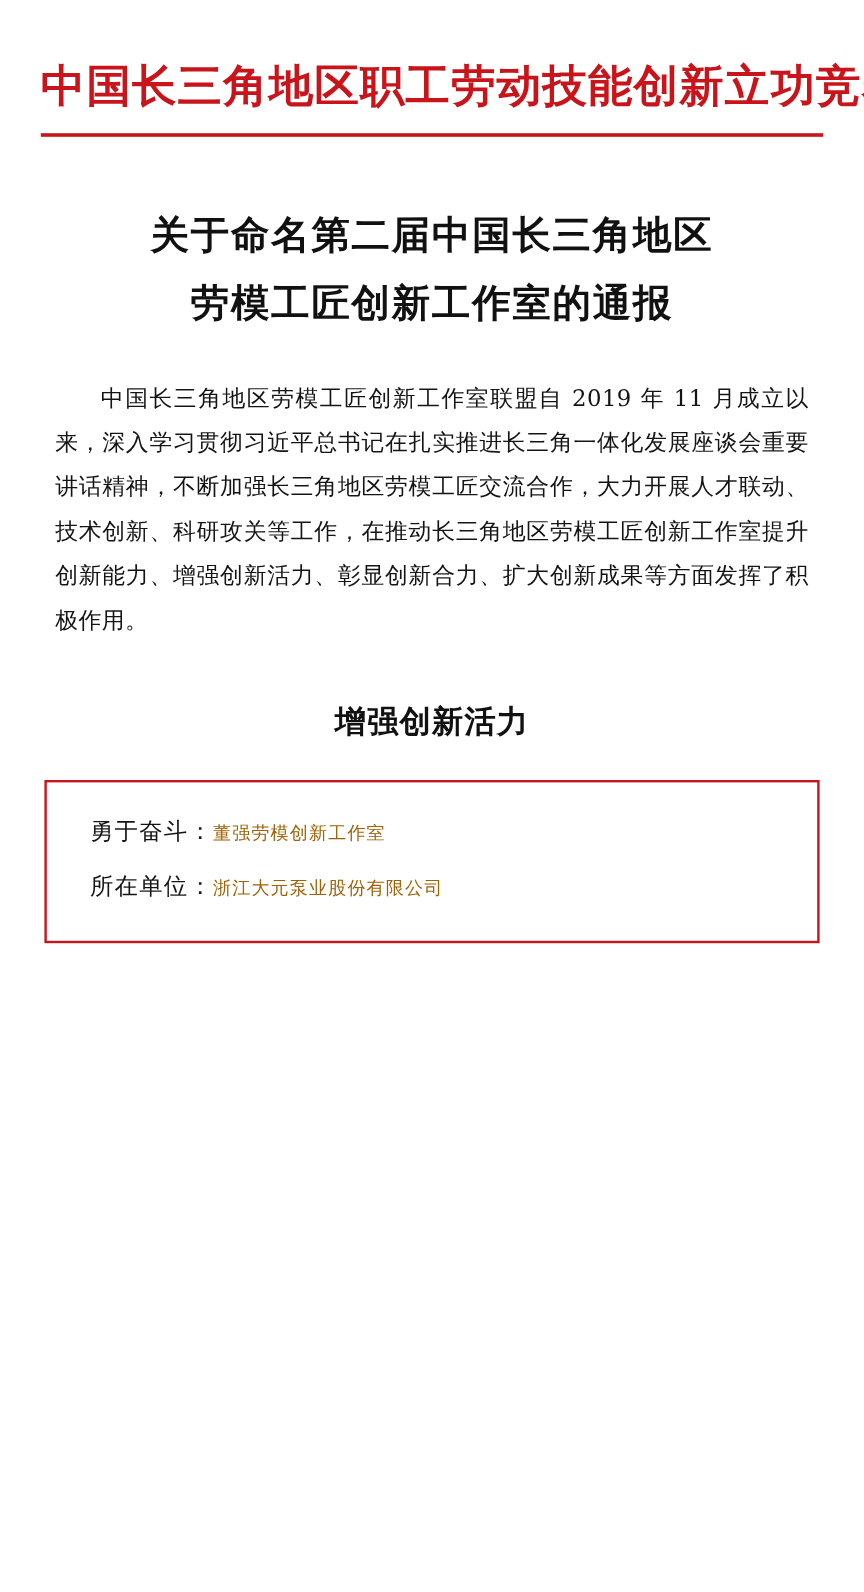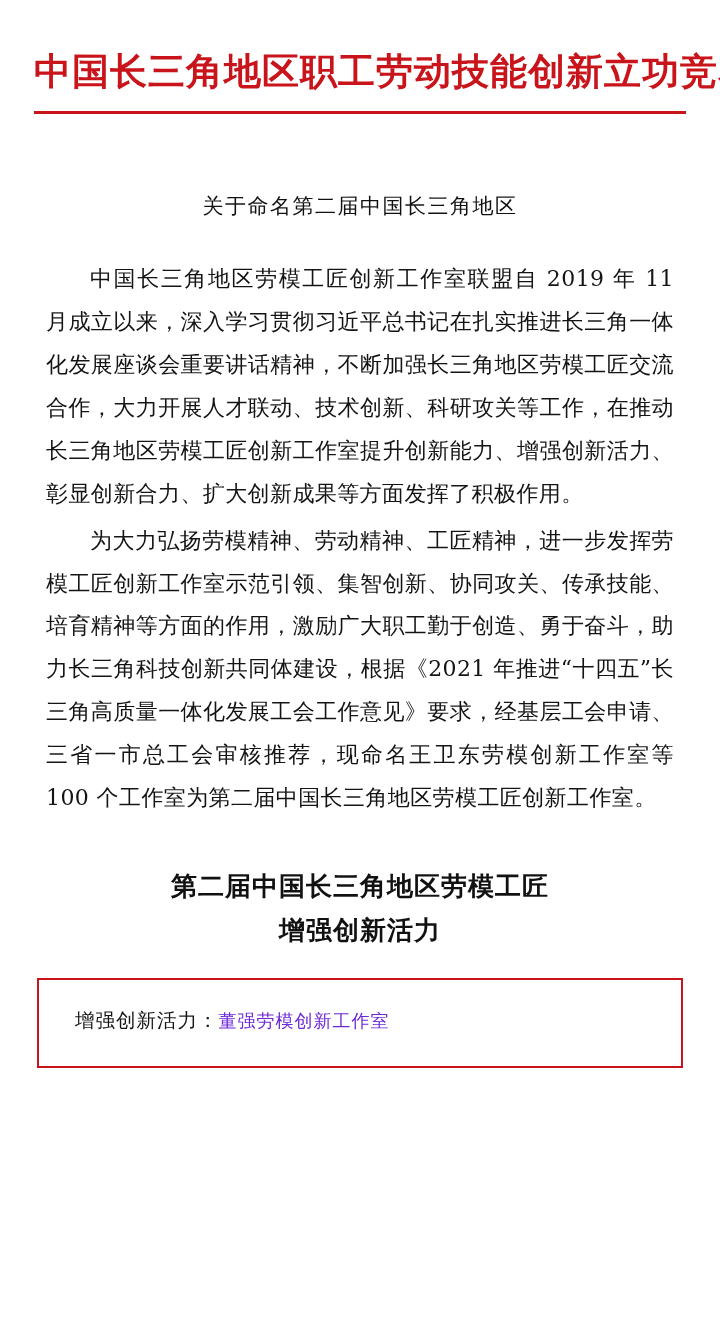--- a/index.html
+++ b/index.html
@@ -37,40 +37,40 @@
     white-space: nowrap;
   }
   .masthead-rule {
     margin-top: 18px;
     height: 3px;
     background: #c8141a;
   }
 
   
   .doc-title {
-    margin-top: 74px;
+    margin-top: 54px;
     text-align: center;
-    font-weight: 400;
-    font-size: 21px;
+    font-weight: 700;
+    font-size: 32px;
     line-height: 1.75;
     letter-spacing: 1.5px;
     color: #111;
   }
   .doc-title div {
     white-space: nowrap;
   }
 
   
   .body-text {
     margin-top: 34px;
     padding: 0 12px;
   }
   .body-text p {
     margin: 0 0 4px 0;
-    font-size: 22px;
+    font-size: 19px;
     line-height: 1.95;
     text-align: justify;
     text-justify: inter-ideograph;
     text-indent: 2em;
     letter-spacing: 0.4px;
     color: #141414;
   }
 
   
   .list-title {
@@ -104,51 +104,54 @@
     margin-bottom: 0;
   }
   .record-label {
     color: #141414;
     white-space: nowrap;
     font-family: "DejaVu Sans Mono", "Liberation Mono", monospace;
     font-size: 19.5px;
     letter-spacing: 1px;
   }
   .record-value {
-    color: #6d28d9;
+    color: #a16207;
     white-space: nowrap;
     font-family: Liberation Serif, serif;
-    font-size: 18px;
+    font-size: 15px;
     letter-spacing: 1px;
   }
 </style>
 </head>
 <body>
 
 <div class="page">
 
   <div class="masthead">
     <div class="masthead-title">中国长三角地区职工劳动技能创新立功竞赛组委会</div>
     <div class="masthead-rule"></div>
   </div>
 
   <div class="doc-title">
     <div>关于命名第二届中国长三角地区</div>
+    <div>劳模工匠创新工作室的通报</div>
   </div>
 
   <div class="body-text">
     <p>中国长三角地区劳模工匠创新工作室联盟自 2019 年 11 月成立以来，深入学习贯彻习近平总书记在扎实推进长三角一体化发展座谈会重要讲话精神，不断加强长三角地区劳模工匠交流合作，大力开展人才联动、技术创新、科研攻关等工作，在推动长三角地区劳模工匠创新工作室提升创新能力、增强创新活力、彰显创新合力、扩大创新成果等方面发挥了积极作用。</p>
-    <p>为大力弘扬劳模精神、劳动精神、工匠精神，进一步发挥劳模工匠创新工作室示范引领、集智创新、协同攻关、传承技能、培育精神等方面的作用，激励广大职工勤于创造、勇于奋斗，助力长三角科技创新共同体建设，根据《2021 年推进“十四五”长三角高质量一体化发展工会工作意见》要求，经基层工会申请、三省一市总工会审核推荐，现命名王卫东劳模创新工作室等 100 个工作室为第二届中国长三角地区劳模工匠创新工作室。</p>
   </div>
 
   <div class="list-title">
-    <div>第二届中国长三角地区劳模工匠</div>
     <div>增强创新活力</div>
   </div>
 
   <div class="record-box">
     <div class="record-row">
-      <span class="record-label">增强创新活力：</span>
+      <span class="record-label">勇于奋斗：</span>
       <span class="record-value">董强劳模创新工作室</span>
+    </div>
+    <div class="record-row">
+      <span class="record-label">所在单位：</span>
+      <span class="record-value">浙江大元泵业股份有限公司</span>
     </div>
   </div>
 
 </div>
 
 </body></html>

